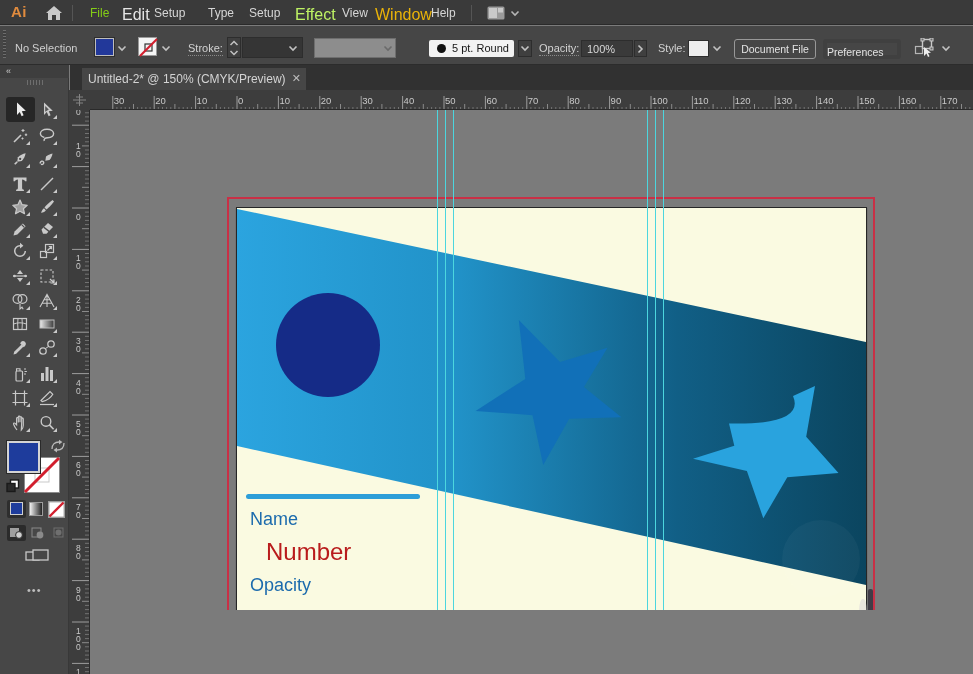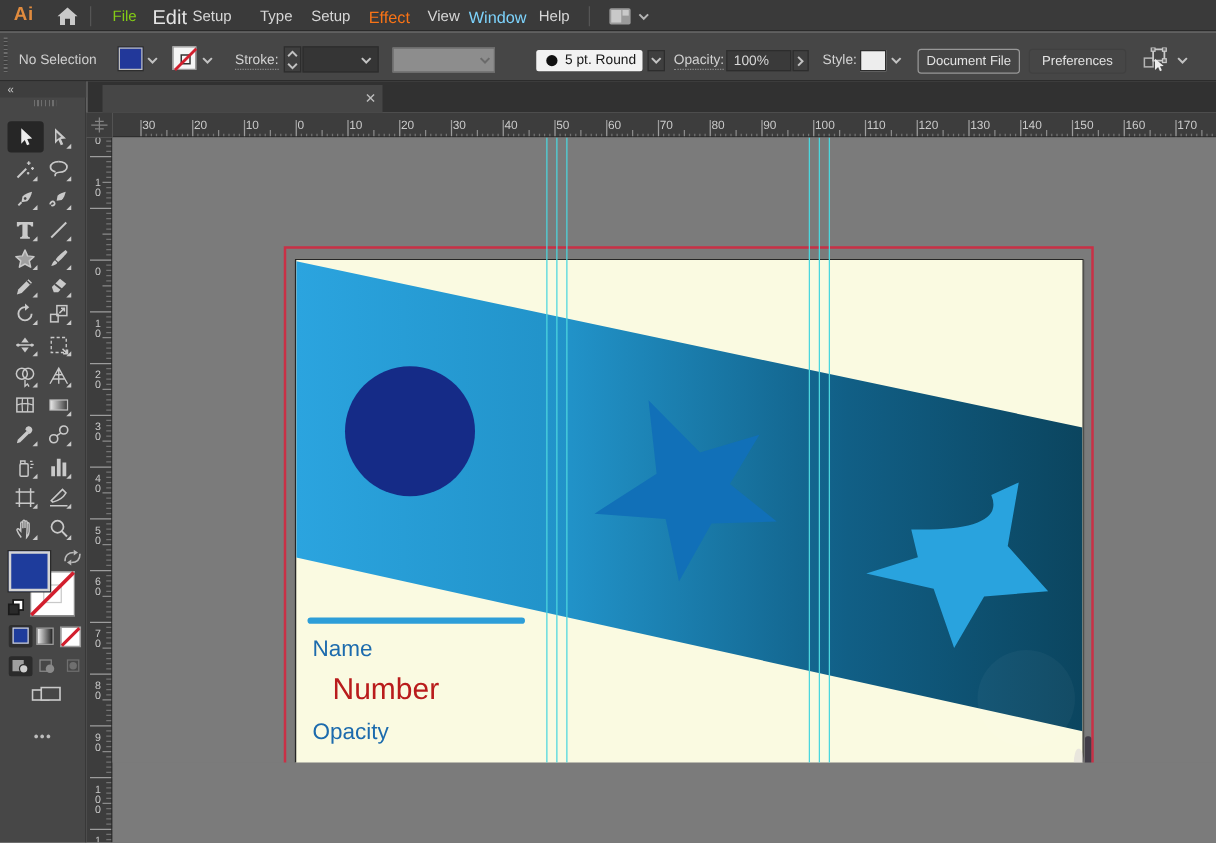--- a/index.html
+++ b/index.html
@@ -9,23 +9,23 @@
 <svg width="18" height="16" viewBox="0 0 18 16" style="position:absolute;left:45px;top:5px">
 <path d="M9 1 L17 8 H15 V15 H11 V10 H7 V15 H3 V8 H1 Z" fill="#c9c9c9"></path>
 </svg>
 <div style="position:absolute;left:72px;top:5px;width:1px;height:16px;background:#555"></div>
 <div style="position:absolute;left:471px;top:5px;width:1px;height:16px;background:#555"></div>
 <div style="position:absolute;left:90px;top:6px;font-size:12px;color:#84cc16">File</div>
     <div style="position:absolute;left:122px;top:6px;font-size:16px;color:#e5e5e5">Edit</div>
     <div style="position:absolute;left:154px;top:6px;font-size:12px;color:#d6d6d6">Setup</div>
     <div style="position:absolute;left:208px;top:6px;font-size:12px;color:#d6d6d6">Type</div>
     <div style="position:absolute;left:249px;top:6px;font-size:12px;color:#d6d6d6">Setup</div>
-    <div style="position:absolute;left:295px;top:6px;font-size:13px;color:#f97316">Effect</div>
+    <div style="position:absolute;left:295px;top:6px;font-size:16px;color:#bef264">Effect</div>
     <div style="position:absolute;left:342px;top:6px;font-size:12px;color:#d6d6d6">View</div>
-    <div style="position:absolute;left:375px;top:6px;font-size:13px;color:#7dd3fc">Window</div>
+    <div style="position:absolute;left:375px;top:6px;font-size:16px;color:#eab308">Window</div>
     <div style="position:absolute;left:431px;top:6px;font-size:12px;color:#d6d6d6">Help</div>
 <svg width="18" height="14" viewBox="0 0 18 14" style="position:absolute;left:487px;top:6px">
 <rect x="0.5" y="0.5" width="17" height="13" rx="1.5" fill="#9a9a9a"></rect>
 <rect x="2" y="2" width="8" height="10" fill="#c9c9c9"></rect>
 <rect x="11" y="2" width="5" height="4.5" fill="#c9c9c9"></rect>
 </svg>
 <svg width="10" height="7" viewBox="0 0 10 7" style="position:absolute;left:510px;top:10px">
       <path d="M1.5 1.5 L5 5 L8.5 1.5" fill="none" stroke="#b5b5b5" stroke-width="1.6"></path>
     </svg>
 </div>
@@ -71,35 +71,36 @@
 <div style="position:absolute;left:634px;top:40px;width:13px;height:17px;background:#3f3f3f;border:1px solid #2d2d2d"></div>
 <svg width="7" height="10" viewBox="0 0 7 10" style="position:absolute;left:637px;top:44px">
       <path d="M1.5 1.5 L5 5 L1.5 8.5" fill="none" stroke="#c2c2c2" stroke-width="1.6"></path>
     </svg>
 <div style="position:absolute;left:658px;top:42px;font-size:11px;color:#d2d2d2">Style:</div>
 <div style="position:absolute;left:688px;top:40px;width:21px;height:17px;background:#ededed;border:1px solid #2d2d2d"></div>
 <svg width="10" height="7" viewBox="0 0 10 7" style="position:absolute;left:712px;top:45px">
       <path d="M1.5 1.5 L5 5 L8.5 1.5" fill="none" stroke="#c2c2c2" stroke-width="1.6"></path>
     </svg>
 <div style="position:absolute;left:734px;top:39px;width:82px;height:20px;border:1px solid #989898;border-radius:3px;color:#e3e3e3;font-size:10.5px;line-height:19px;text-align:center">Document File</div>
-<div style="position:absolute;left:823px;top:39px;width:78px;height:20px;border:1px solid #404040;border-radius:3px;color:#e3e3e3;font-size:10.5px;line-height:19px;text-align:center">Preferences</div>
+<div style="position:absolute;left:823px;top:39px;width:78px;height:20px;border:4px solid #404040;border-radius:3px;color:#e3e3e3;font-size:10.5px;line-height:19px;text-align:left">Preferences</div>
 <svg width="22" height="20" viewBox="0 0 22 20" style="position:absolute;left:914px;top:38px">
 <rect x="1.5" y="8.5" width="7" height="7" fill="none" stroke="#b5b5b5" stroke-width="1.2"></rect>
 <rect x="8.5" y="1.5" width="9" height="9" fill="none" stroke="#c9c9c9" stroke-width="1.4"></rect>
 <rect x="7" y="0" width="3" height="3" fill="#6a6a6a" stroke="#c9c9c9"></rect>
 <rect x="16" y="0" width="3" height="3" fill="#6a6a6a" stroke="#c9c9c9"></rect>
 <rect x="16" y="9" width="3" height="3" fill="#6a6a6a" stroke="#c9c9c9"></rect>
 <path d="M10 9 L10 18 L12.5 15.5 L14 19 L15.5 18.2 L14 15 L17 14.8 Z" fill="#ededed"></path>
 </svg>
 <svg width="10" height="7" viewBox="0 0 10 7" style="position:absolute;left:941px;top:45px">
       <path d="M1.5 1.5 L5 5 L8.5 1.5" fill="none" stroke="#c2c2c2" stroke-width="1.6"></path>
     </svg>
 </div>
 <div style="position:absolute;left:70px;top:65px;width:903px;height:25px;background:#313131;z-index:3">
  <div style="position:absolute;left:12px;top:3px;width:224px;height:22px;background:#464646">
+  <div style="position:absolute;left:6px;top:4px;font-size:12px;color:#d4d4d4">Untitled-2* @ 150% (CMYK/Preview)</div>
   <div style="position:absolute;right:5px;top:4px;font-size:11px;color:#bdbdbd">✕</div>
  </div>
 </div>
 <div style="position:absolute;left:0;top:65px;width:69px;height:609px;background:#474747;border-right:1px solid #383838;z-index:4">
  <div style="position:absolute;left:0;top:0;width:69px;height:13px;background:#3e3e3e;color:#c9c9c9;font-size:9px;line-height:12px;padding-left:6px">«</div>
  <div style="position:absolute;left:27px;top:15px;width:18px;height:5px;background:repeating-linear-gradient(90deg,#6e6e6e 0 1px,#474747 1px 3px)"></div>
 </div>
 <div style="position:absolute;left:0;top:0;width:69px;height:674px;z-index:5">
     <div style="position:absolute;left:6px;top:97px;width:29px;height:25px;background:#262626;border-radius:3px"></div>
     <div style="position:absolute;left:10px;top:100px;width:20px;height:20px"><svg width="20" height="20" viewBox="0 0 20 20">

